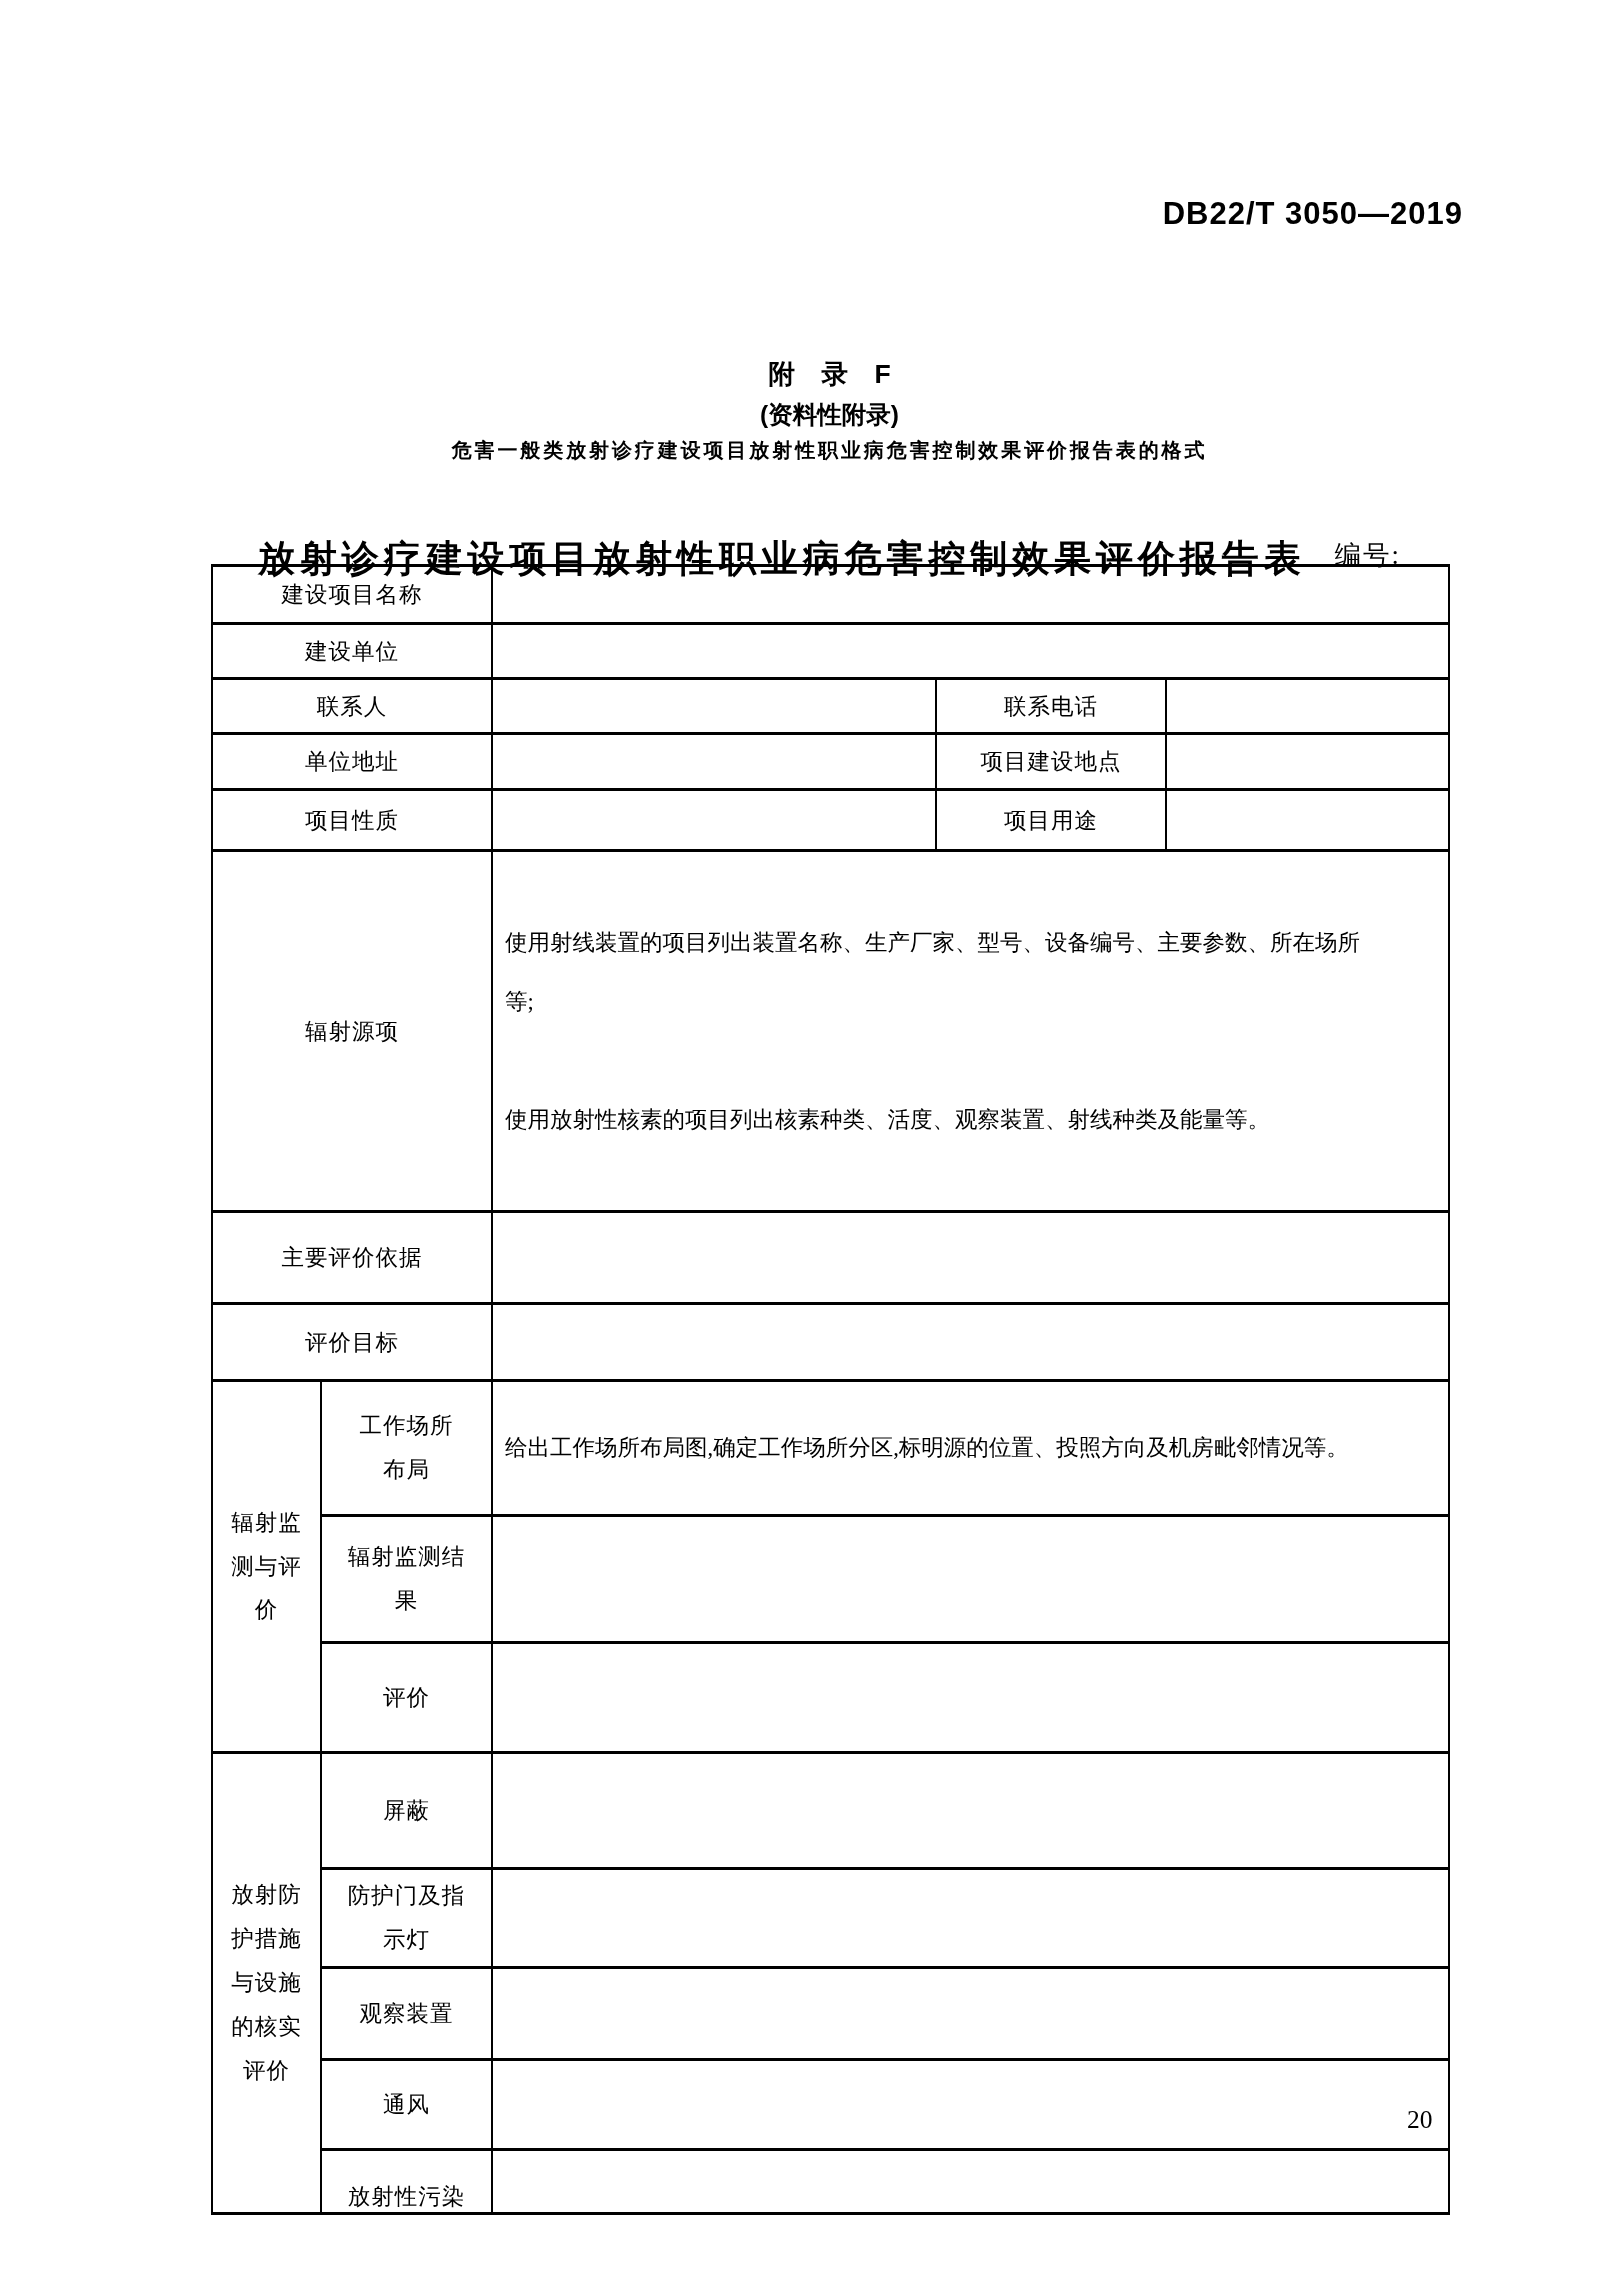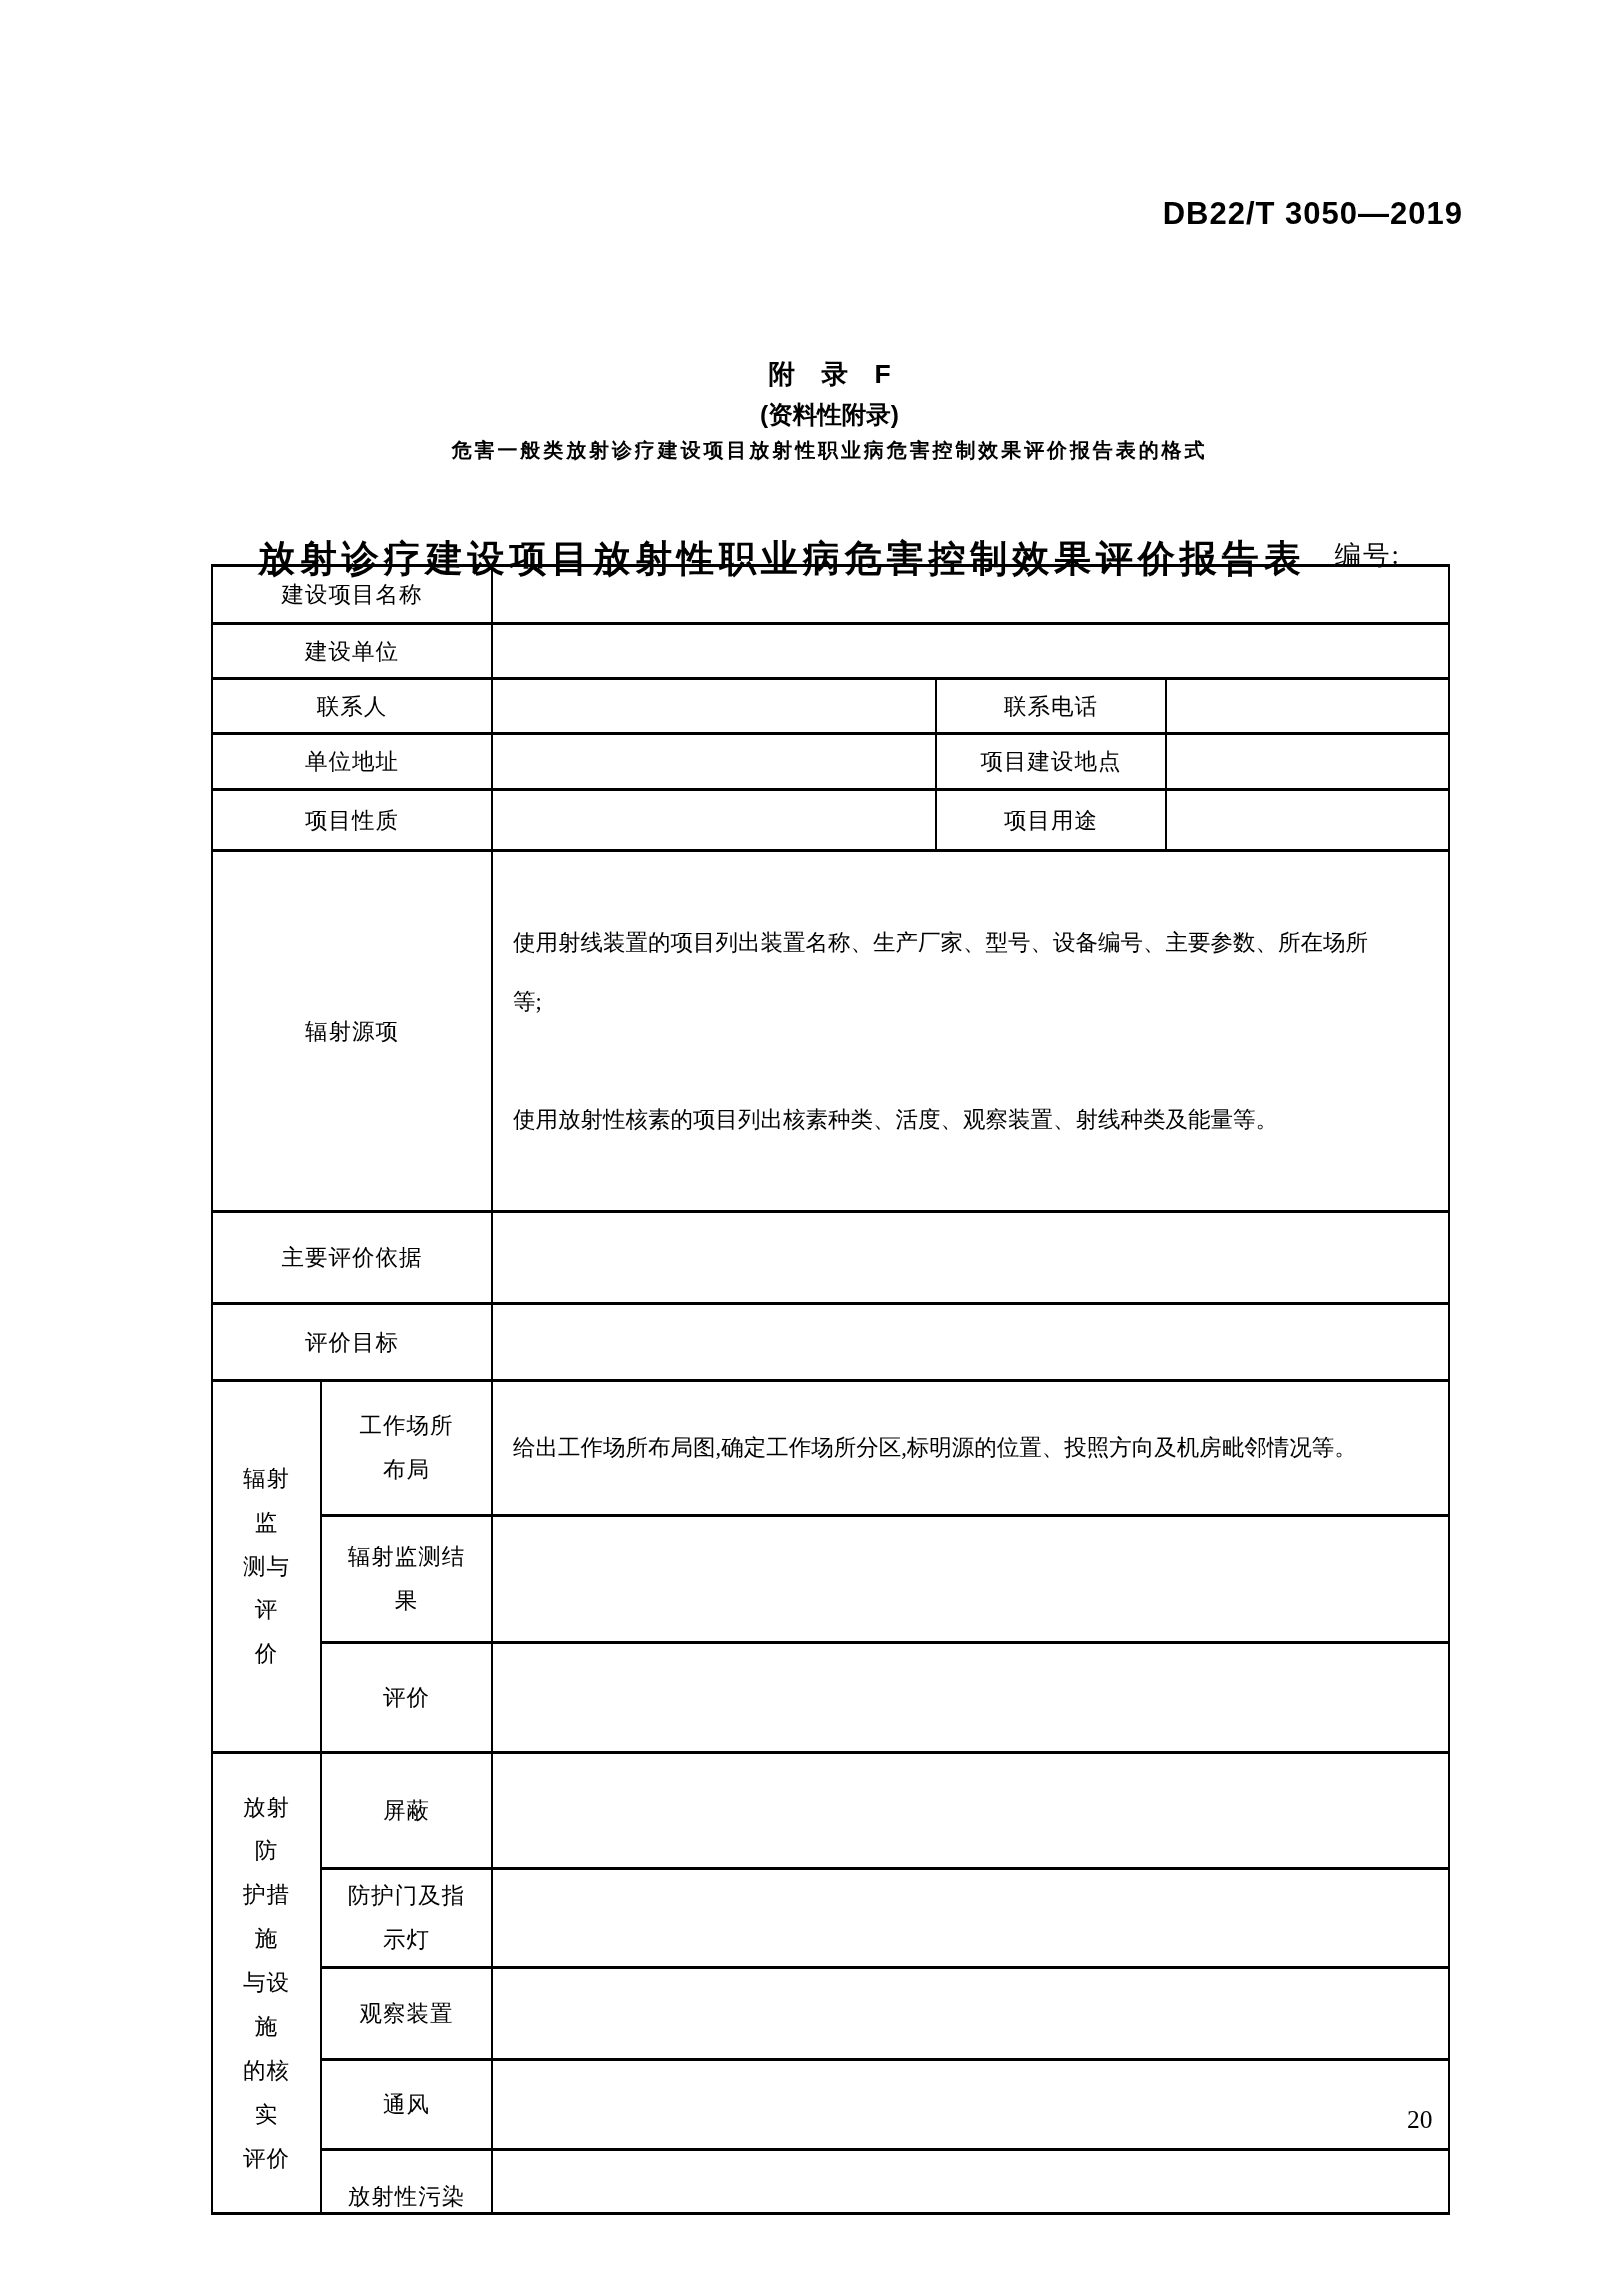--- a/index.html
+++ b/index.html
@@ -90,21 +90,21 @@
     table-layout: fixed;
     border: 2.9px solid #000;
     border-top-width: 3.9px;
     border-bottom-width: 3.9px;
   }
   table.report td {
     border: 2px solid #000;
     border-top-width: 3.9px;
     border-bottom-width: 3.9px;
     font-size: 22.5px;
-    padding: 2px 20px;
+    padding: 2px 12px;
     overflow: hidden;
   }
   td.lbl {
     text-align: center;
     vertical-align: middle;
     letter-spacing: 1px;
   }
   td.sub {
     text-align: center;
     vertical-align: middle;

